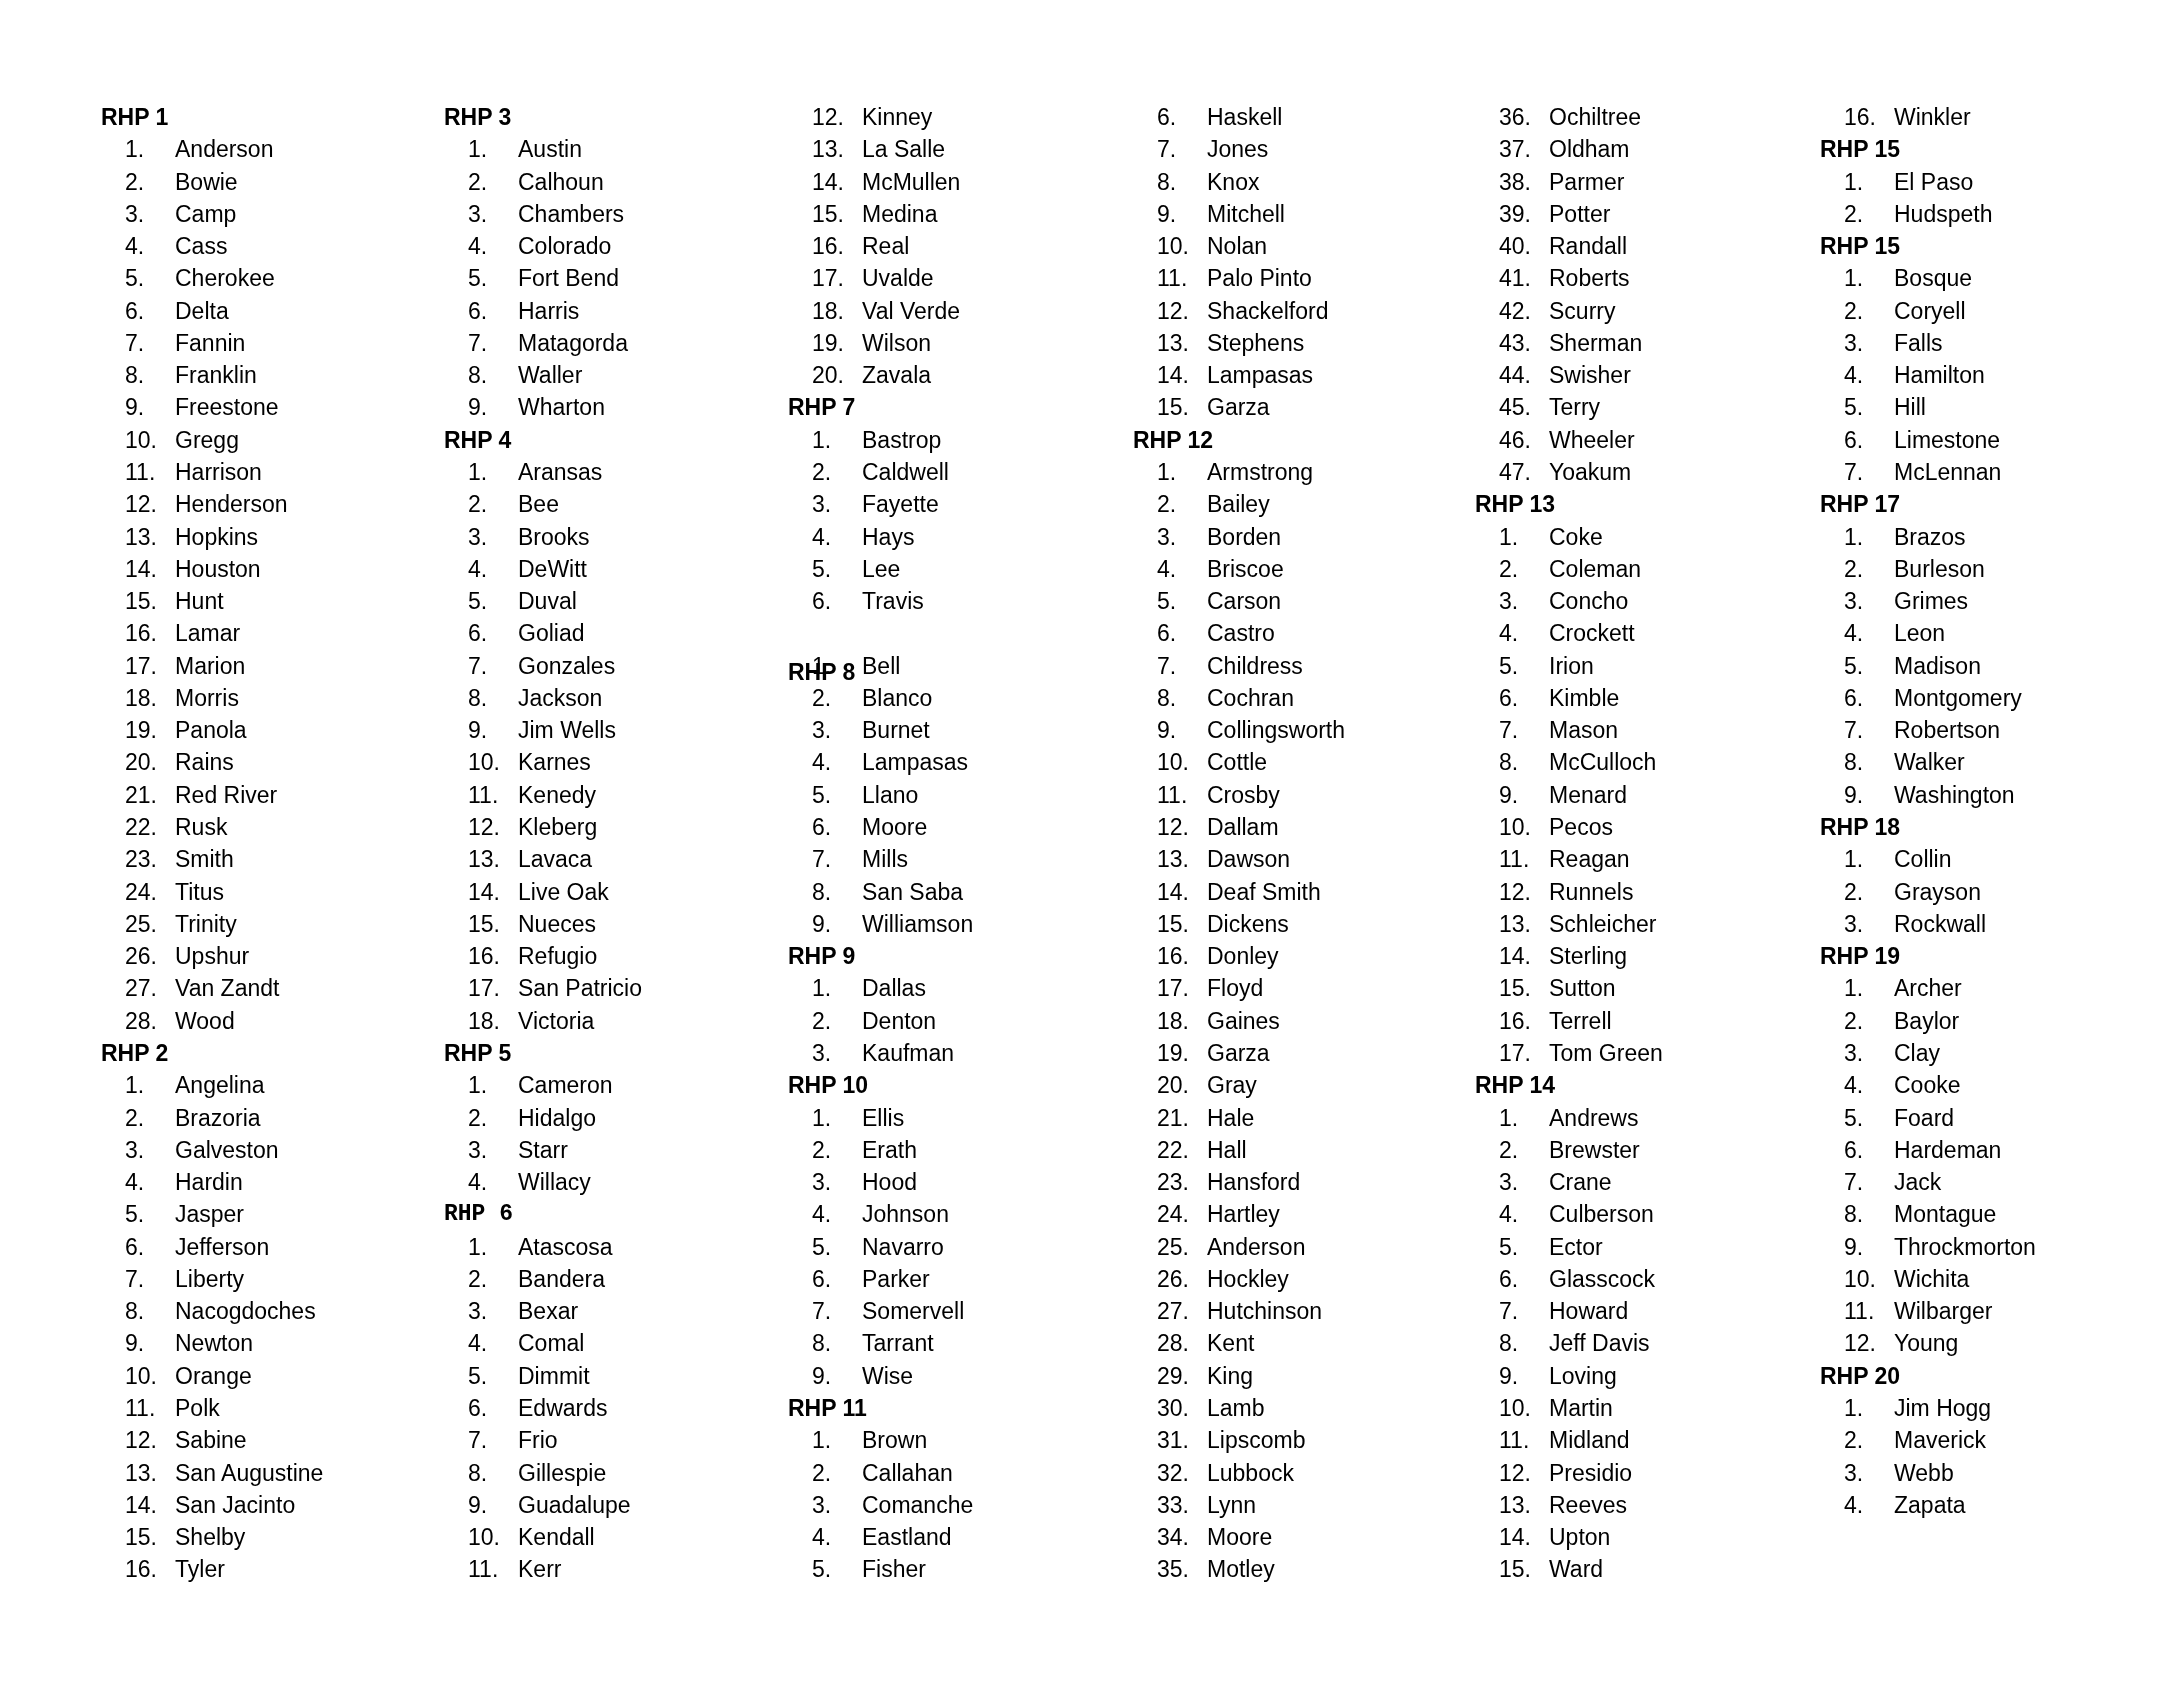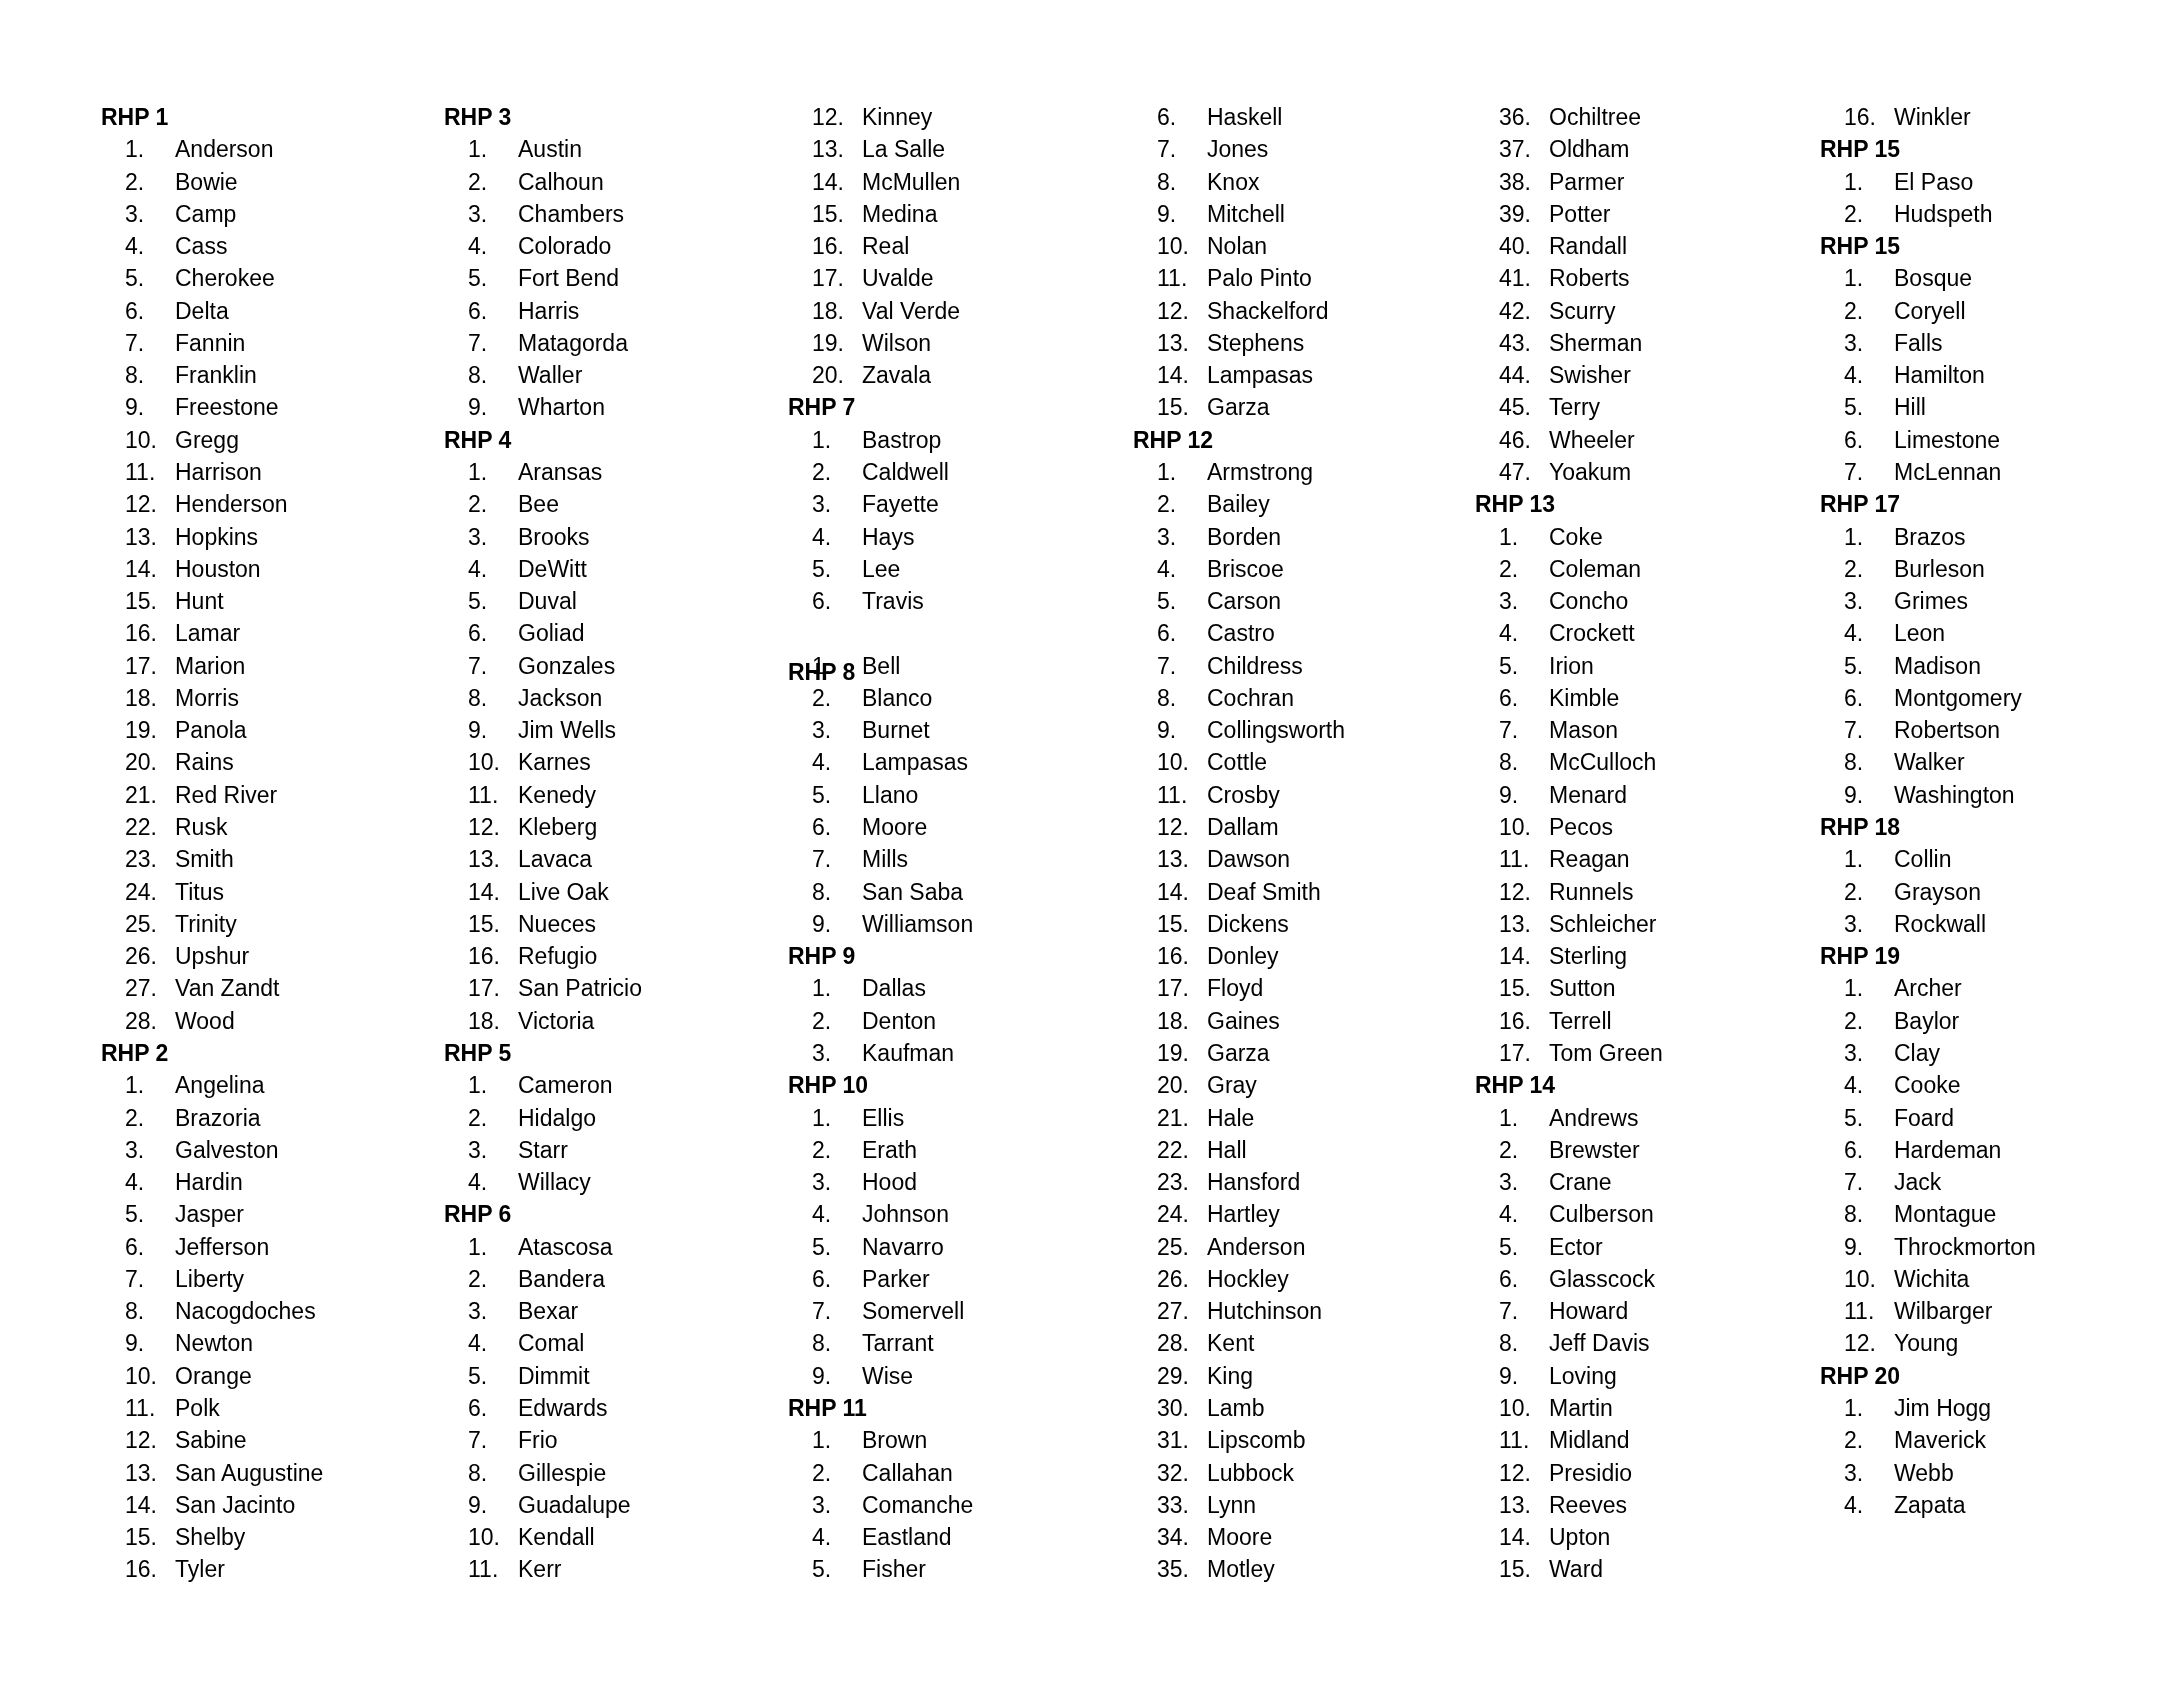--- a/index.html
+++ b/index.html
@@ -317,21 +317,21 @@
         <span class="name">Hidalgo</span>
       </div>
       <div class="line" style="top: 1134px;">
         <span class="num">3.</span>
         <span class="name">Starr</span>
       </div>
       <div class="line" style="top: 1166px;">
         <span class="num">4.</span>
         <span class="name">Willacy</span>
       </div>
-      <div class="line hdr" style="top: 1198px;">RHP 6</div>
+      <div class="line hdr" style="top: 1198px; font-family: Liberation Mono, monospace;">RHP 6</div>
       <div class="line" style="top: 1231px;">
         <span class="num">1.</span>
         <span class="name">Atascosa</span>
       </div>
       <div class="line" style="top: 1263px;">
         <span class="num">2.</span>
         <span class="name">Bandera</span>
       </div>
       <div class="line" style="top: 1295px;">
         <span class="num">3.</span>

